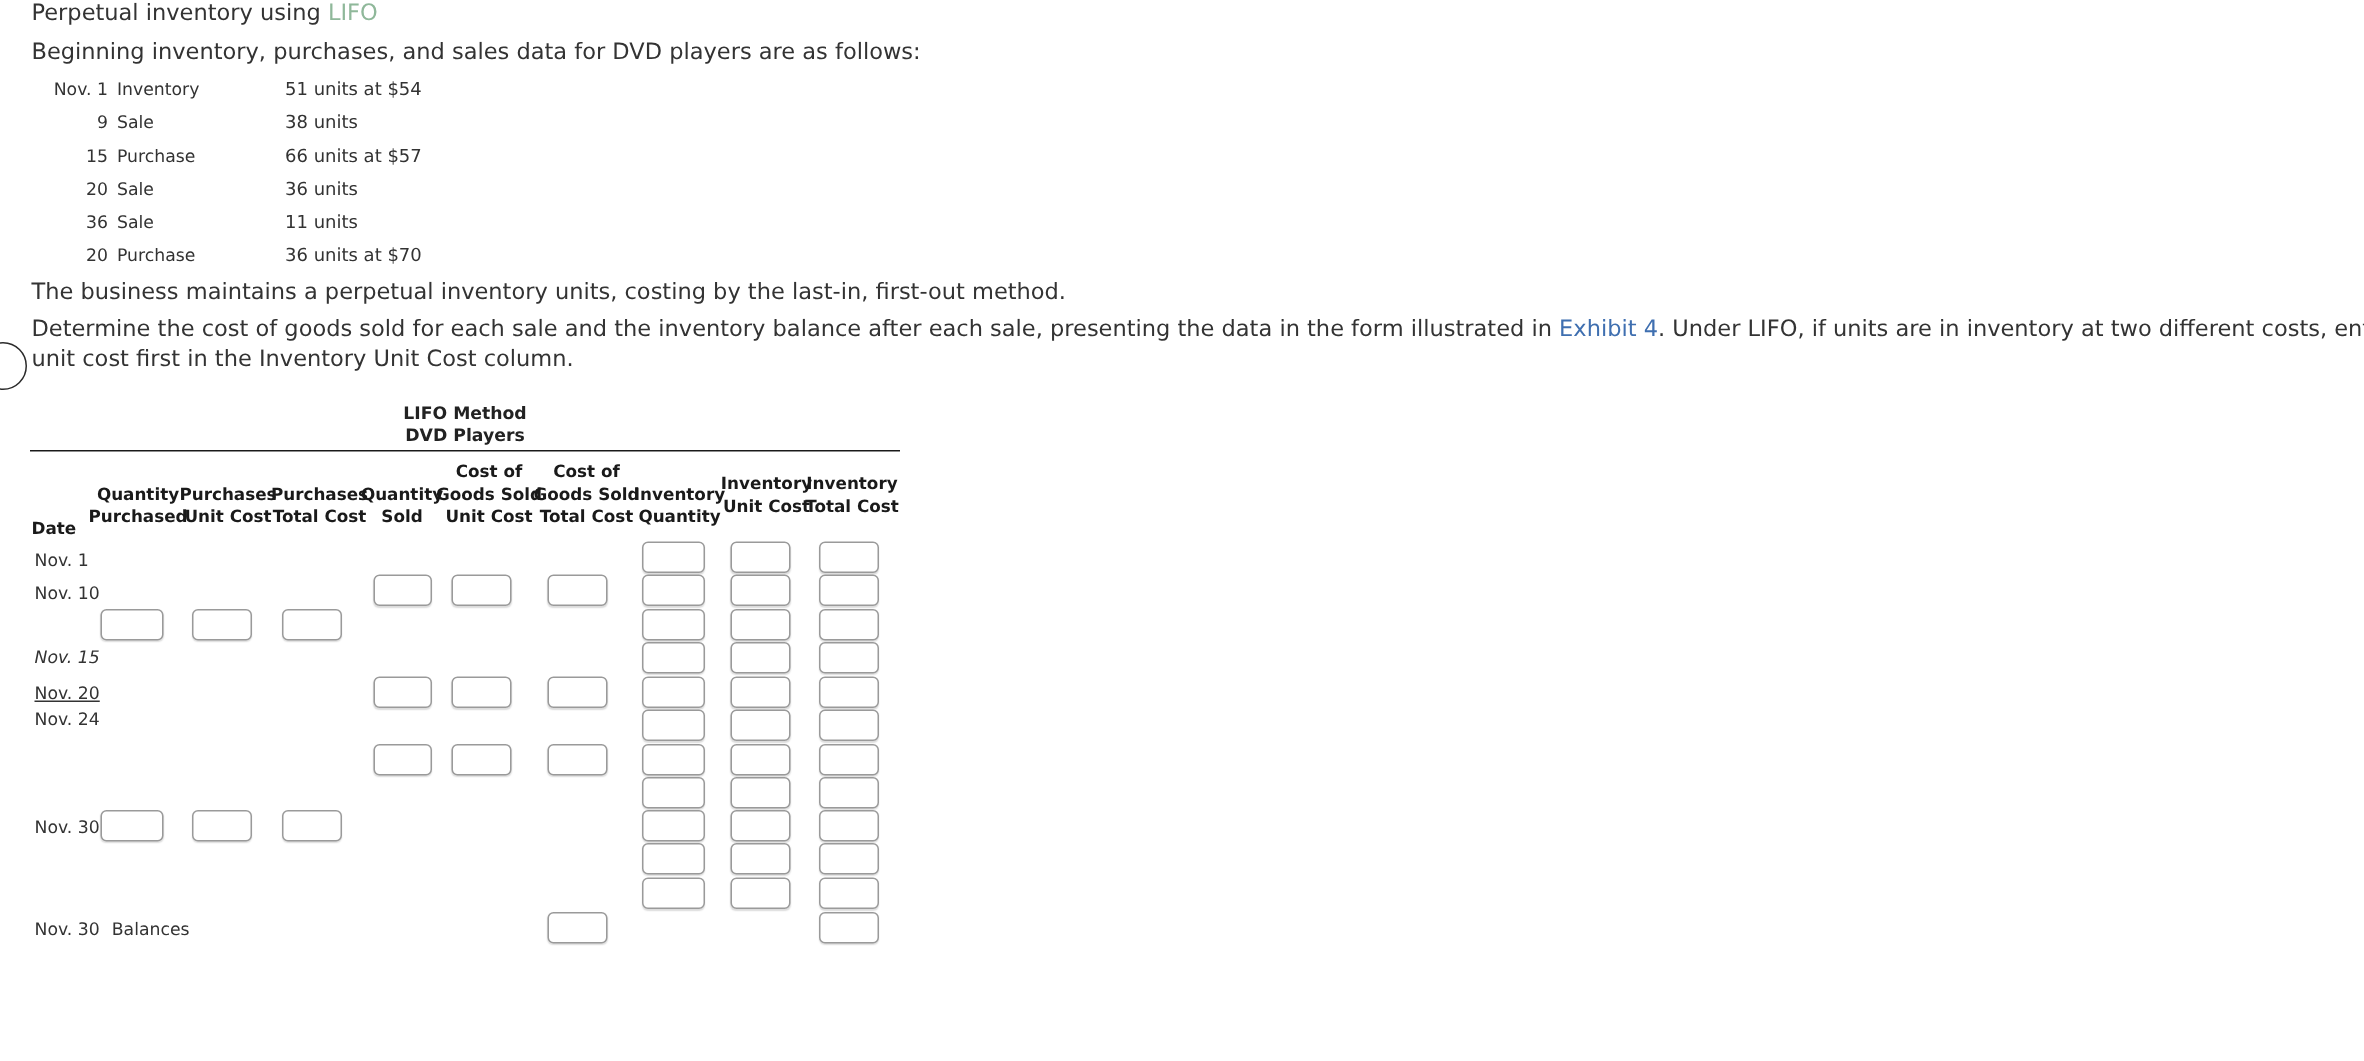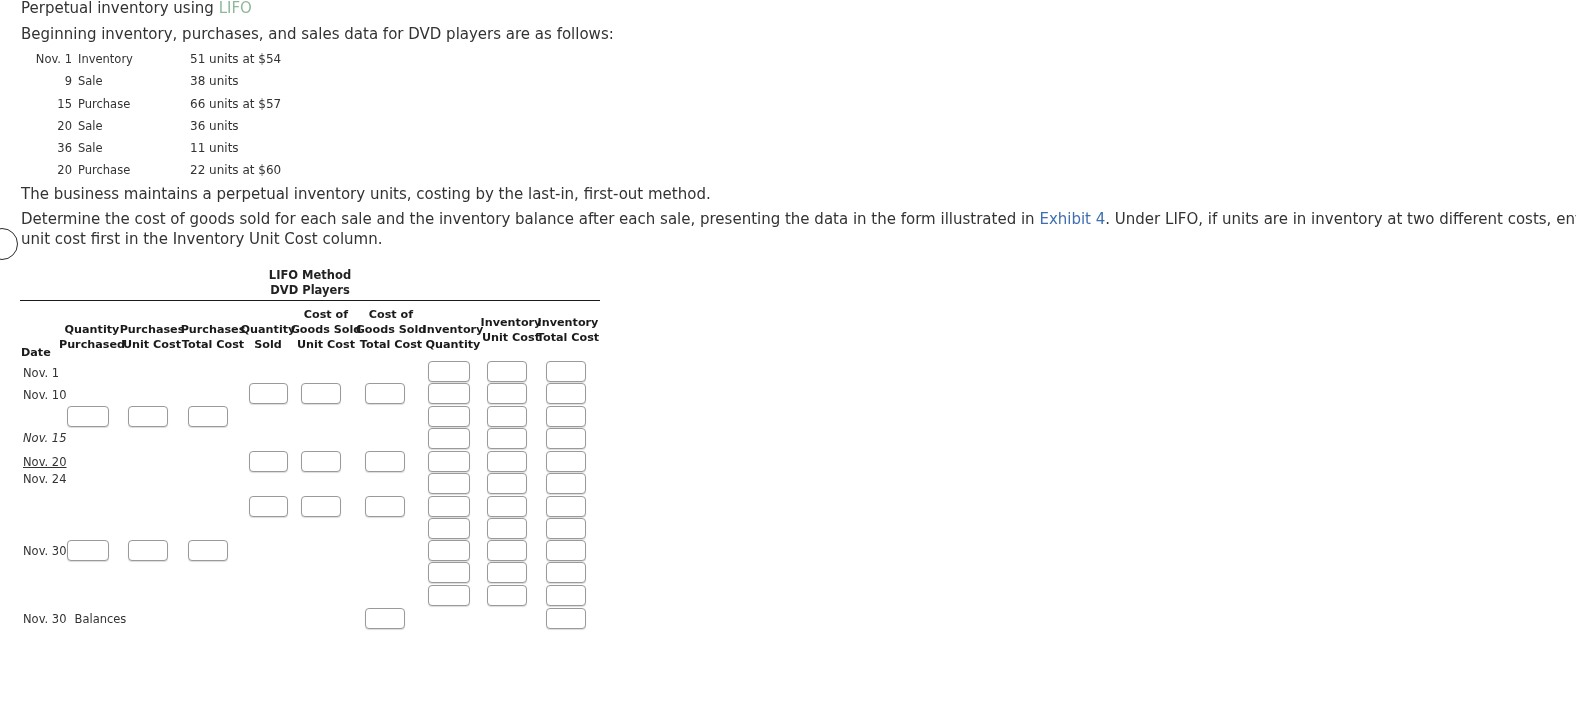--- a/index.html
+++ b/index.html
@@ -154,21 +154,21 @@
       <span class="data-detail">36 units</span>
     </div>
     <div class="abs data-row" style="left: 0px; top: 141px;">
       <span class="data-date">36</span>
       <span class="data-label">Sale</span>
       <span class="data-detail">11 units</span>
     </div>
     <div class="abs data-row" style="left: 0px; top: 163px;">
       <span class="data-date">20</span>
       <span class="data-label">Purchase</span>
-      <span class="data-detail">22 units at $60</span>
+      <span class="data-detail">36 units at $70</span>
     </div>
   </div>
 
 <div class="abs prose" id="perpetual-note">The business maintains a perpetual inventory units, costing by the last-in, first-out method.</div>
 
 <div class="abs prose" id="determine-line1"><span>Determine the cost of goods sold for each sale and the inventory balance after each sale, presenting the data in the form illustrated in </span><span class="link-blue">Exhibit 4</span><span>. Under LIFO, if units are in inventory at two different costs, enter the units with the HIGHER unit cost first in the Cost of Goods Sold Unit Cost column and LOWER</span></div>
 
 <div class="abs prose" id="determine-line2">unit cost first in the Inventory Unit Cost column.</div>
 
 <div id="edge-circle"></div>

